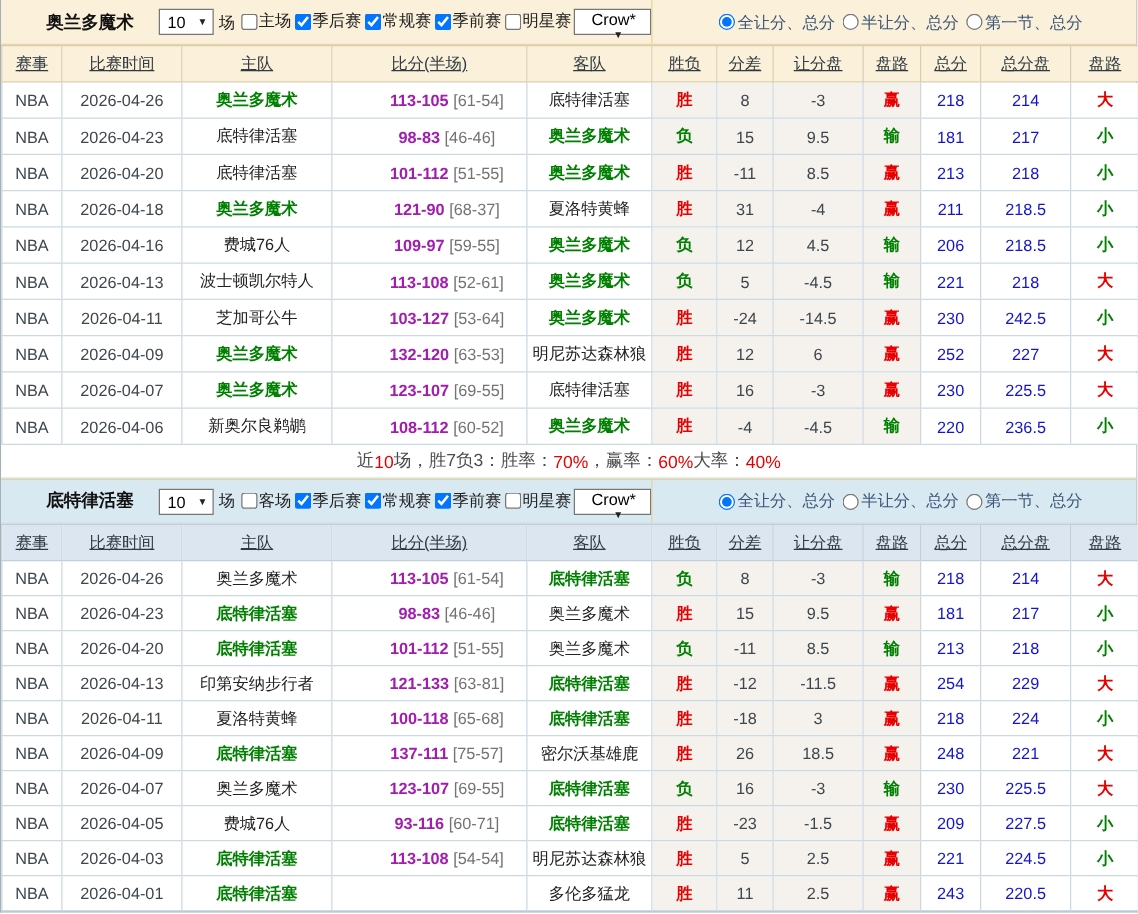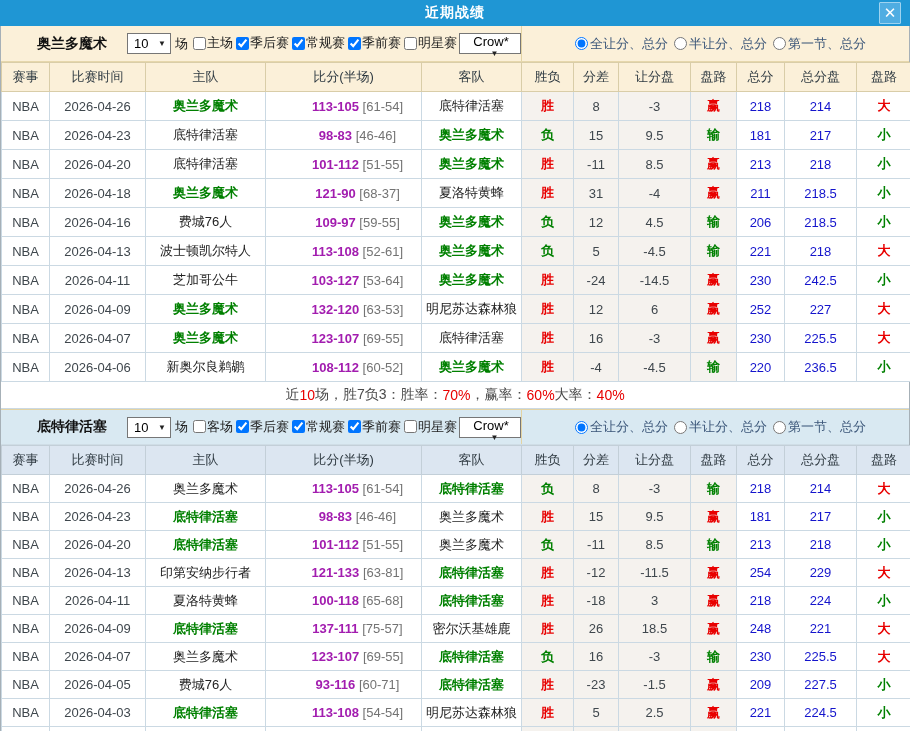--- a/index.html
+++ b/index.html
@@ -42,21 +42,21 @@
   .sel-crow{min-width:62px;margin-left:2px;flex-direction:column;}
   .unit{color:#222;margin-right:2px;}
   label.cb{display:inline-flex;align-items:center;color:#222;cursor:pointer;white-space:nowrap;}
   label.cb input{width:13px;height:13px;margin:0 1px 0 3px;}
   label.rd{display:inline-flex;align-items:center;color:#3a5578;cursor:pointer;margin-right:6px;white-space:nowrap;}
   label.rd input{width:13px;height:13px;margin:0 2px 0 0;}
 
   
   table{border-collapse:collapse;table-layout:fixed;width:910px;font-size:13px;}
   th,td{border:1px solid #cbd9e3;text-align:center;padding:0;overflow:hidden;white-space:nowrap;}
-  thead th{font-weight:normal;color:#2f3a42;height:28px;}
+  thead th{font-weight:normal;color:#2f3a42;height:28px;text-decoration:underline;}
   .sec0 thead th{background:#fbf0d9;border-color:#d9cda8;}
   .sec1 thead th{background:#dce6f1;border-color:#c3cfd8;}
   .sec0 tbody td{height:28px;background:#fff;}
   .sec1 tbody td{height:27px;background:#fff;}
   tbody td:nth-child(n+6):nth-child(-n+9){background:#f5f2ee !important;}
 
   .c-dark{color:#3f474d;}
   .c-team{color:#222;}
   .team-hl{color:#008000;font-weight:bold;}
   .c-red{color:#e80000;font-weight:bold;}
@@ -71,26 +71,20 @@
     background:#fff;border-bottom:1px solid #cbd9e3;font-size:14px;
   }
   .s-d{color:#4a4a4a;}
   .s-r{color:#e80000;}
 </style>
 </head>
 <body>
 
 <div class="window">
 
-  <div class="titlebar">
-    <span class="title">近期战绩</span>
-    <div class="close-btn">
-      <span>✕</span>
-    </div>
-  </div>
 
   <div class="frame">
 
     <div class="sec0">
       <div class="filter">
         <div class="filter-left">
           <span class="team-name">奥兰多魔术</span>
           <span class="select sel-count">
             <span>10</span>
             <span class="arrow">▼</span>

